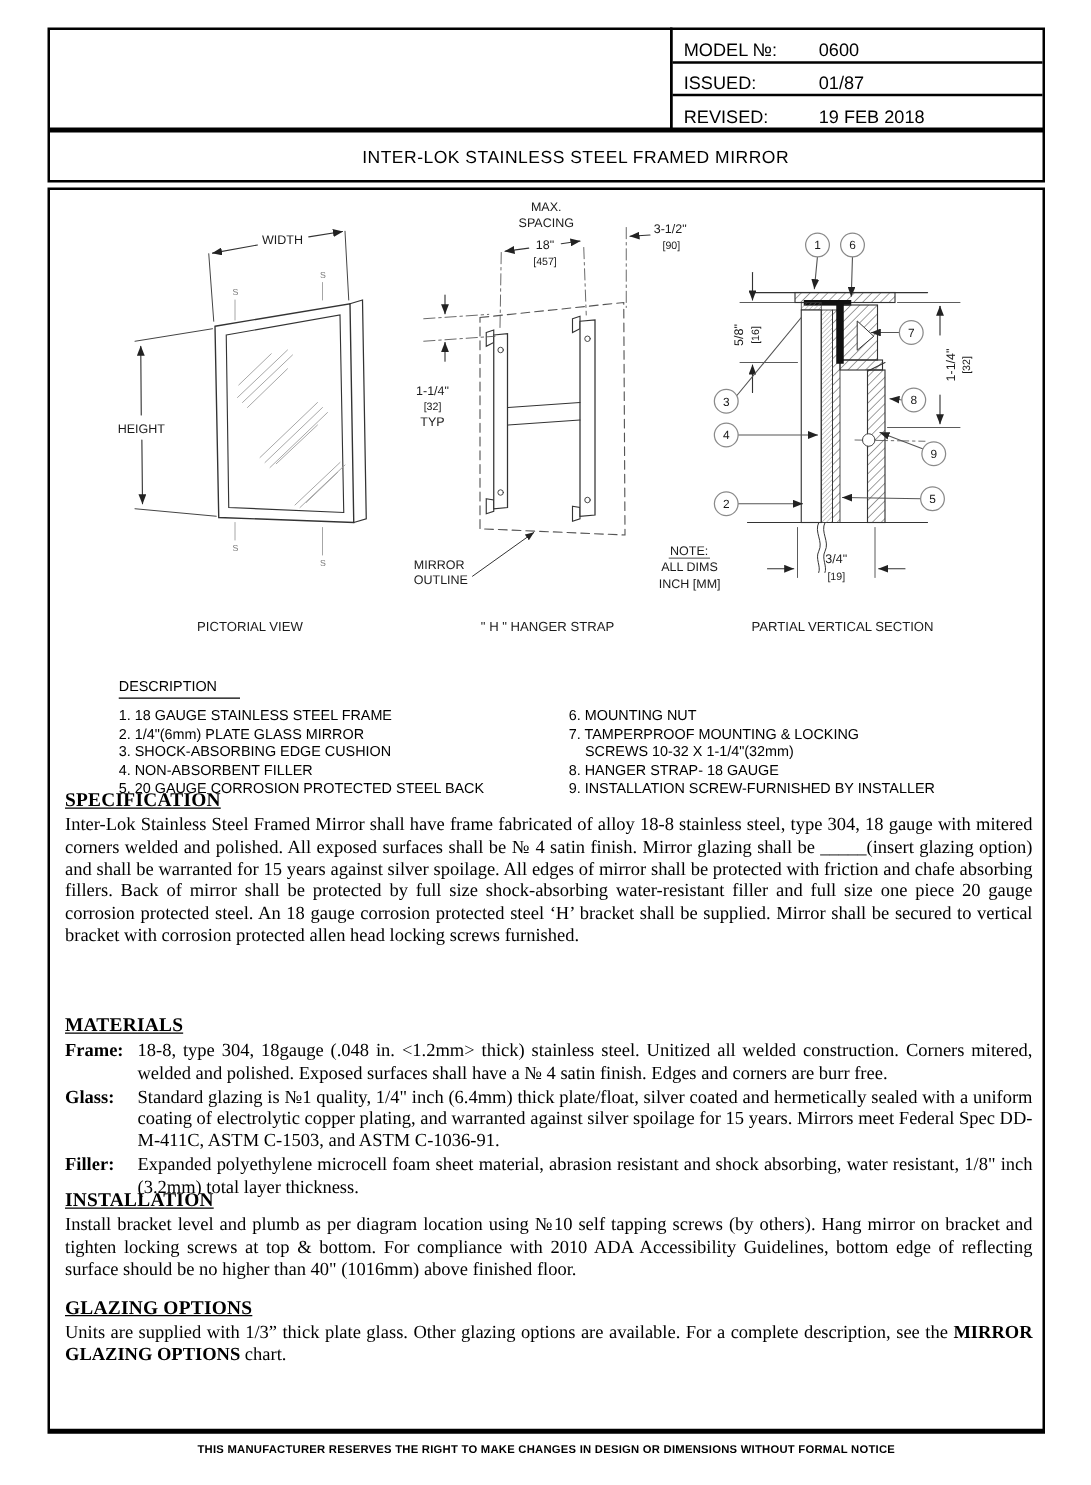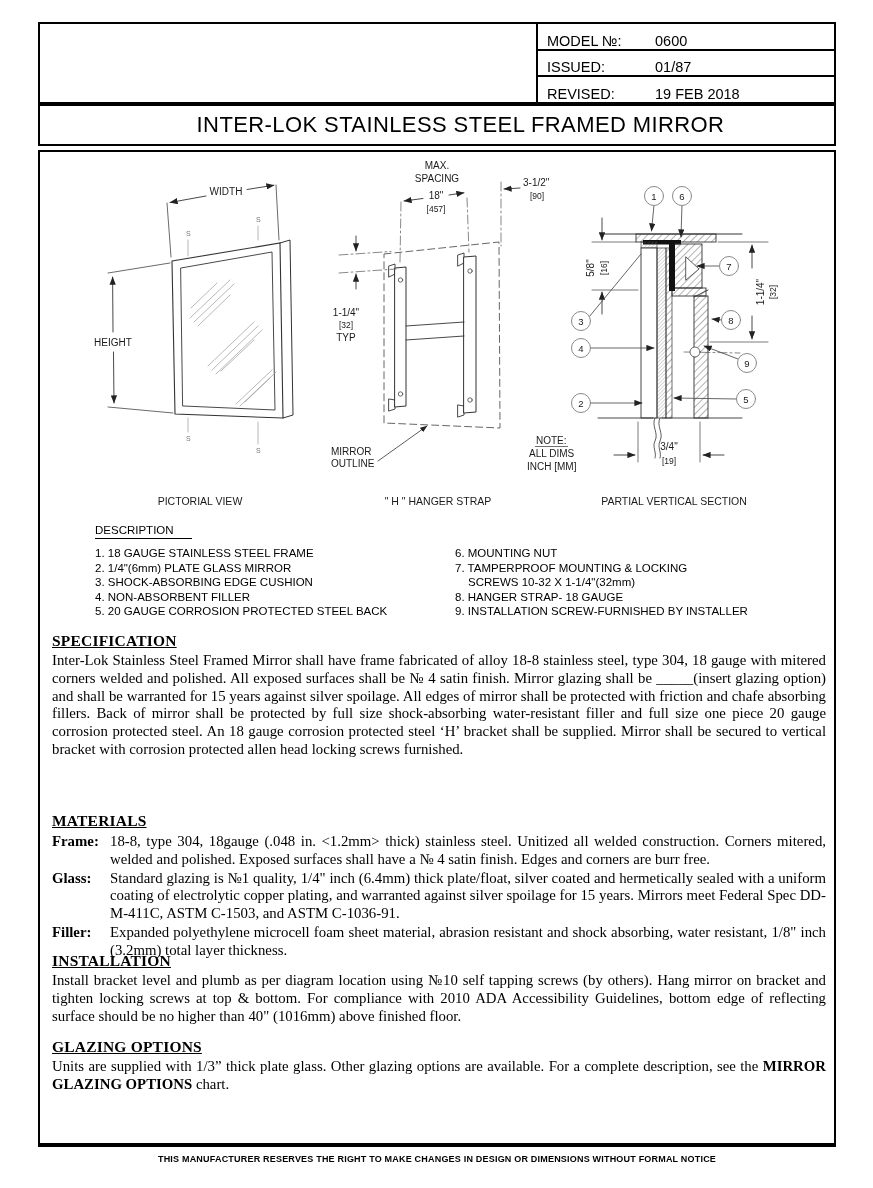--- a/index.html
+++ b/index.html
@@ -10,27 +10,27 @@
   }
   
   .hdr-left { position:absolute; left:38px; top:22px; width:500px; height:82px; border:2px solid #000; }
   .hdr-table { position:absolute; left:536px; top:22px; width:300px; height:82px; border:2px solid #000; display:flex; flex-direction:column; }
   .hdr-row { flex:1; display:flex; align-items:flex-end; font-size:14.5px; }
   .hdr-row + .hdr-row { border-top:2px solid #000; }
   .hdr-label { width:112px; padding-left:9px; }
   .hdr-value { padding-left:5px; }
   
   .title-bar { position:absolute; left:38px; top:104px; width:798px; height:42px; border:2px solid #000;
-    display:flex; align-items:center; justify-content:center; font-size:22px; letter-spacing:.4px;padding-left:47px; }
+    display:flex; align-items:center; justify-content:center; font-size:14px; letter-spacing:.4px;padding-left:47px; }
   
   .content { position:absolute; left:38px; top:150px; width:798px; height:997px;
     border:2px solid #000; border-bottom-width:4px; }
   .drawing-svg { position:absolute; left:0; top:4px; }
   
-  .description { position:absolute; left:55px; top:372px; width:730px; font-size:11.5px; }
+  .description { position:absolute; left:55px; top:392px; width:730px; font-size:11.5px; }
   .desc-heading { display:inline-block; border-bottom:1px solid #000; padding:0 18px 2px 0; }
   .desc-cols { display:flex; margin-top:7px; }
   .desc-col-left { width:360px; }
   .desc-item { line-height:14.5px; }
   .desc-cont { padding-left:13px; }
   
   .tsec { position:absolute; left:12px; width:774px; font-family:"Liberation Serif", serif; }
   .tsec-heading { font-size:15.5px; font-weight:bold; text-decoration:underline; letter-spacing:.2px; }
   .tsec-body { font-size:14.8px; line-height:17.8px; text-align:justify; margin-top:2px;font-family:Liberation Serif, serif; }
   .spec { top:480px; }

